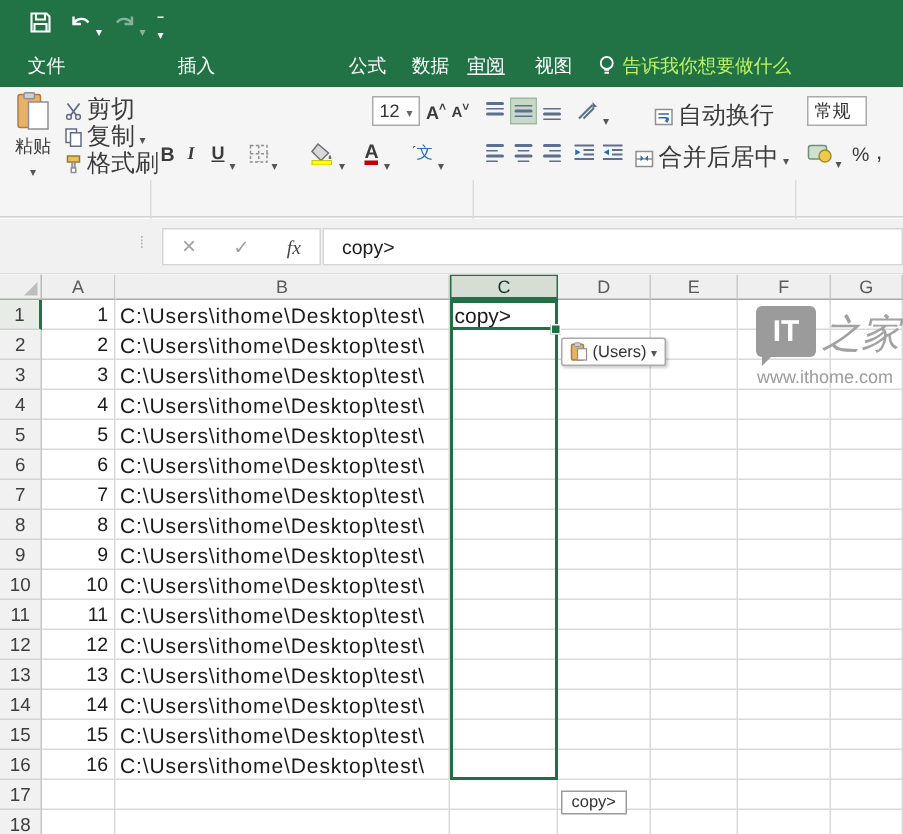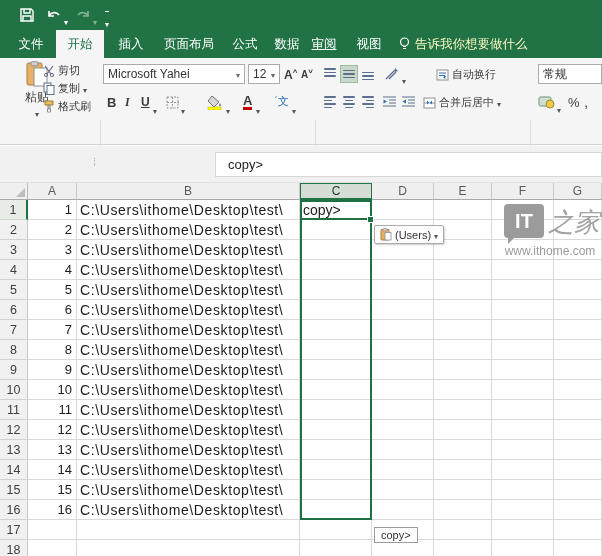--- a/index.html
+++ b/index.html
@@ -12,30 +12,30 @@
   .qat-ic { position:absolute; display:flex; align-items:center; justify-content:center; }
   .car::after { content:"▾"; font-size:8px; line-height:1; }
   .qat-car { position:absolute; color:#fff; }
   .dim { opacity:.45; }
 
   
   .tabrow { position:absolute; left:0; top:30px; width:602px; height:28px; background:#217346; }
   .tab { position:absolute; top:0; height:28px; display:flex; align-items:center; justify-content:center;
          color:#fff; font-size:12.5px; cursor:default; }
   .tab.active { background:#f5f5f6; color:#217346; }
-  .tellme { position:absolute; top:0; height:28px; display:flex; align-items:center; color:#fef9c3; font-size:12.5px; }
+  .tellme { position:absolute; top:0; height:28px; display:flex; align-items:center; color:#bef264; font-size:12.5px; }
 
   
   .ribbon { position:absolute; left:0; top:58px; width:602px; height:87px; background:#f5f5f6; border-bottom:1px solid #d2d2d2; }
   .rsep { position:absolute; top:62px; height:76px; width:1px; background:#dcdcdc; }
   .grplabel { position:absolute; top:126px; font-size:12px; color:#696969; text-align:center; }
   .launcher { position:absolute; top:127px; width:9px; height:9px; border-left:1px solid #8a8a8a; border-bottom:1px solid #8a8a8a; }
   .launcher::after { content:""; position:absolute; right:1px; top:1px; width:4px; height:4px;
                      border-right:1px solid #8a8a8a; border-bottom:1px solid #8a8a8a; }
-  .rbtn { position:absolute; display:flex; align-items:center; gap:3px; font-size:11px; color:#3b3b3b; }
+  .rbtn { position:absolute; display:flex; align-items:center; gap:3px; font-size:16px; color:#3b3b3b; }
   .selbox { position:absolute; background:#fff; border:1px solid #ababab; display:flex; align-items:center;
             font-size:12px; color:#333; padding:0 4px; }
   .selbox .car { margin-left:auto; color:#666; }
   .bigbtn { position:absolute; display:flex; flex-direction:column; align-items:center; font-size:12px; color:#3b3b3b; }
   .fmtA { font-size:12px; font-weight:bold; color:#3b3b3b; position:relative; line-height:1; }
   .fmtA .sup { font-size:8px; vertical-align:super; }
   .colorbar { position:absolute; left:0; bottom:-3px; width:100%; height:3px; }
   .alnico { width:16px; height:16px; display:flex; flex-direction:column; justify-content:center; gap:2px; padding:2px; }
   .alnico b { display:block; height:1.5px; background:#5d6f8e; border-radius:1px; }
   .alnico.sel { background:#c9d8c9; outline:1px solid #9dbc9d; }
@@ -127,42 +127,40 @@
           <path d="M12 3v5H7" fill="none" stroke="#fff" stroke-width="1.6"></path>
           <path d="M12 8C10.5 4.5 5 3 2 7" fill="none" stroke="#fff" stroke-width="1.6"></path>
         </svg>
     </span>
     <span class="qat-car car dim" style="left:93px;top:11px;"></span>
     <span class="qat-car car" style="left:105px;top:11px;border-top:1px solid #fff;padding-top:1px;"></span>
   </div>
 
   <div class="tabrow">
     <span class="tab" style="left:8px;width:46px;">文件</span>
-    <span class="tab active" style="left:56px;width:48px;">开始</span>
     <span class="tab" style="left:108px;width:46px;">插入</span>
-    <span class="tab" style="left:156px;width:66px;">页面布局</span>
     <span class="tab" style="left:224px;width:42px;">公式</span>
     <span class="tab" style="left:266px;width:42px;">数据</span>
     <span class="tab" style="left:302px;width:44px;text-decoration:underline;">审阅</span>
     <span class="tab" style="left:348px;width:42px;">视图</span>
     <span class="qat-ic" style="left:398px;top:6px;">
       <svg width="13" height="16" viewBox="0 0 13 16">
           <circle cx="6.5" cy="6" r="4" fill="none" stroke="#fff" stroke-width="1.2"></circle>
           <path d="M5 10.5h3M5 12.5h3" stroke="#fff" stroke-width="1.2"></path>
         </svg>
     </span>
     <span class="tellme" style="left:415px;">告诉我你想要做什么</span>
   </div>
 
   <div class="ribbon">
     <span class="rsep" style="left:100px;"></span>
     <span class="rsep" style="left:315px;"></span>
     <span class="rsep" style="left:530px;"></span>
 
-    <div class="bigbtn" style="left:19px;top:3px;width:36px;">
+    <div class="bigbtn" style="left:4px;top:3px;width:36px;">
       <svg width="25" height="28" viewBox="0 0 25 28">
         <rect x="2" y="2" width="15" height="22" rx="1.5" fill="#e8b266" stroke="#ab7c3c"></rect>
         <rect x="6" y="0.8" width="7" height="4" rx="1" fill="#cfcfcf" stroke="#8f8f8f"></rect>
         <rect x="9" y="7" width="13" height="18" fill="#fff" stroke="#8f8f8f"></rect>
       </svg>
       <span>粘贴</span>
       <span class="car" style="color:#555;"></span>
     </div>
     <div class="rbtn" style="left:43px;top:5px;">
       <svg width="12" height="12" viewBox="0 0 12 12">
@@ -184,24 +182,20 @@
       <svg width="12" height="13" viewBox="0 0 12 13">
           <path d="M2 1h8v4H2z" fill="#e8c15a" stroke="#9a7b2c"></path>
           <path d="M5 5h2v4H5z" fill="#c9c9c9" stroke="#8f8f8f"></path>
           <path d="M4.5 9h3v3h-3z" fill="#fff" stroke="#8f8f8f"></path>
         </svg>
       <span>格式刷</span>
     </div>
     <div class="grplabel" style="left:0;width:96px;">剪贴板</div>
     <span class="launcher" style="left:86px;"></span>
 
-    <div class="selbox" style="left:103px;top:6px;width:142px;height:20px;">
-      <span>Microsoft Yahei</span>
-      <span class="car"></span>
-    </div>
     <div class="selbox" style="left:248px;top:6px;width:32px;height:20px;">
       <span>12</span>
       <span class="car"></span>
     </div>
     <span class="fmtA" style="position:absolute;left:284px;top:10px;">A<span class="sup">˄</span></span>
     <span class="fmtA" style="position:absolute;left:301px;top:10px;font-size:10px;">A<span class="sup">˅</span></span>
 
     <span class="fmtA" style="position:absolute;left:107px;top:38px;font-size:13px;">B</span>
     <span class="fmtA" style="position:absolute;left:125px;top:38px;font-family:'Liberation Serif',serif;font-style:italic;">I</span>
     <span class="fmtA" style="position:absolute;left:141px;top:38px;text-decoration:underline;">U</span>
@@ -293,37 +287,42 @@
           <rect x="1" y="1" width="11" height="10" fill="#fff" stroke="#8f8f8f"></rect>
           <path d="M1 6h11" stroke="#8f8f8f"></path>
           <path d="M4 3.5l2 2-2 2zM9 3.5l-2 2 2 2z" fill="#2a6cb0"></path>
         </svg>
       <span>合并后居中</span>
       <span class="car" style="color:#555;"></span>
     </div>
     <div class="grplabel" style="left:315px;width:212px;">对齐方式</div>
     <span class="launcher" style="left:519px;"></span>
 
-    <div class="selbox" style="left:538px;top:6px;width:64px;height:20px;">
+    <div class="selbox" style="left:538px;top:6px;width:40px;height:20px;">
       <span>常规</span>
     </div>
     <span style="position:absolute;left:538px;top:36px;">
       <svg width="17" height="15" viewBox="0 0 17 15">
           <rect x="1" y="3" width="12" height="9" rx="1.5" fill="#cfe0d2" stroke="#6f8f77"></rect>
           <circle cx="12" cy="10" r="4" fill="#edc94c" stroke="#a8892a"></circle>
         </svg>
     </span>
     <span class="car" style="position:absolute;left:557px;top:41px;color:#555;"></span>
     <span class="fmtA" style="position:absolute;left:568px;top:38px;font-weight:normal;font-size:13px;">%</span>
     <span class="fmtA" style="position:absolute;left:584px;top:36px;font-weight:normal;font-size:15px;">,</span>
     <div class="grplabel" style="left:536px;width:64px;">数字</div>
   </div>
 
   <div class="fbar">
     <span class="fdots">⁞</span>
+    <div class="fbtns">
+      <span class="fb-x"></span>
+      <span class="fb-ok"></span>
+      <span class="fb-fx">fx</span>
+    </div>
     <div class="ffield">
       <span>copy&gt;</span>
     </div>
   </div>
 
   <div id="grid">
     <div class="ghead">
       <span class="corner c-rh">
           <i></i>
         </span>

